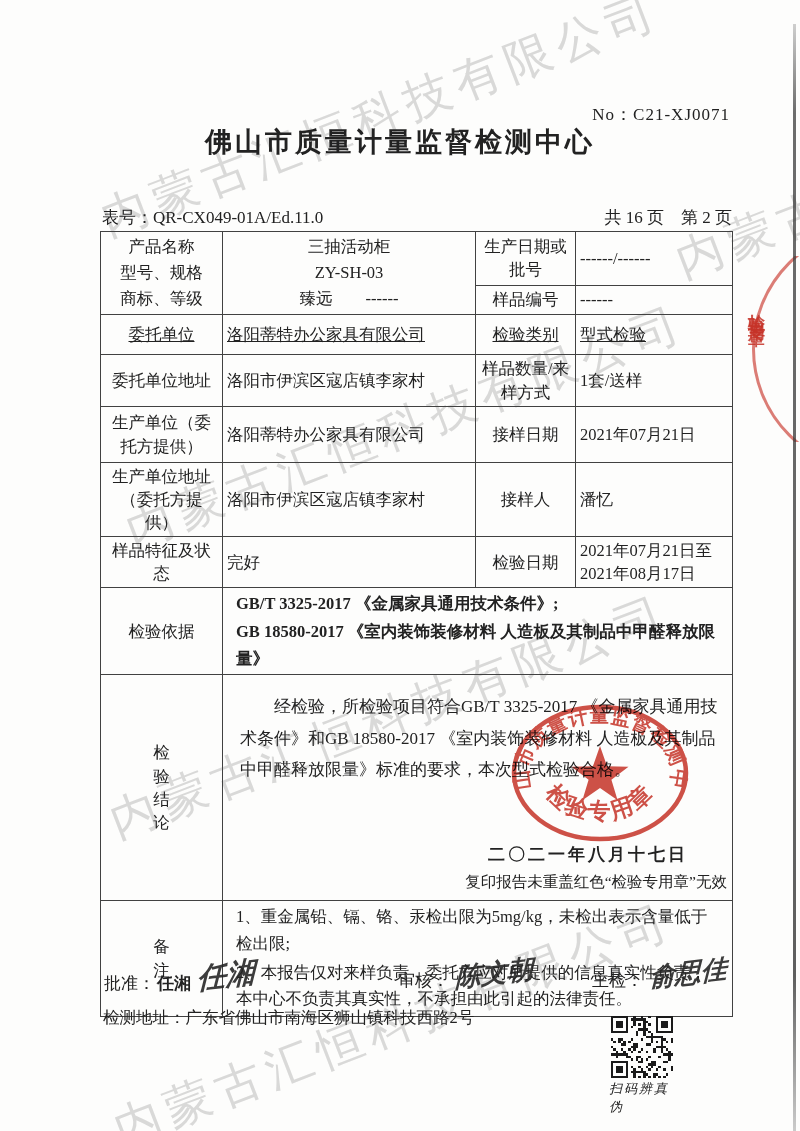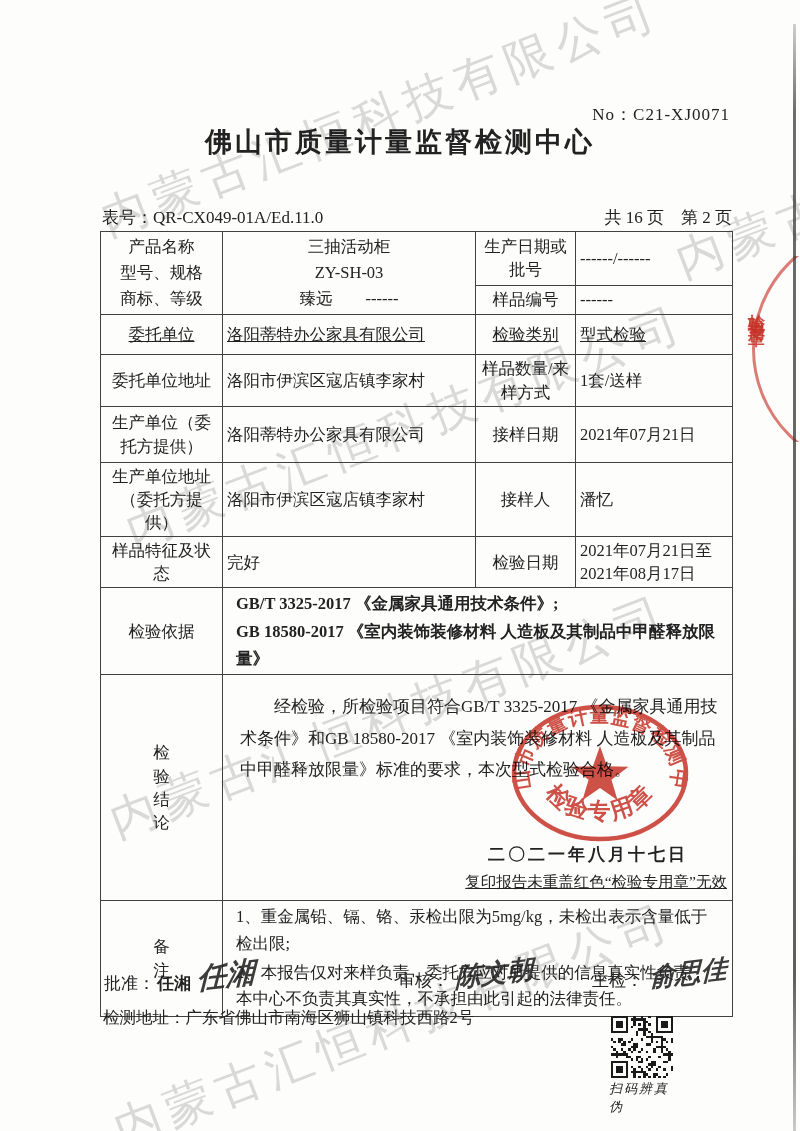--- a/index.html
+++ b/index.html
@@ -35,21 +35,21 @@
   .r1a{height:52px;} .r1b{height:28px;} .r2{height:40px;text-decoration:underline;} .r3{height:52px;}
   .r4{height:56px;} .r5{height:55px;margin-top:42px;} .r6{height:50px;} .r7{height:54px;}
   .r8{height:226px;} .r9{height:100px;}
   .cell-lines div{line-height:26px;text-align:center;}
   td.vert{padding:14px 0;}
   .vert-flex{display:flex;flex-direction:column;align-items:center;justify-content:space-around;height:100%;}
   .basis-cell div{line-height:1.65;padding-left:9px;font-weight:bold;}
   .concl-cell{position:relative;vertical-align:top !important;}
   .concl-text{padding:14px 10px 0 13px;text-indent:2em;line-height:1.85;font-size:17px;}
   .concl-date{position:absolute;right:44px;bottom:33px;font-size:17px;letter-spacing:3px;z-index:7;font-weight:bold;}
-  .concl-note{position:absolute;right:5px;bottom:7px;font-size:15.5px;z-index:7;text-decoration:underline;}
+  .concl-note{position:absolute;right:5px;bottom:7px;font-size:15.5px;z-index:7;}
   .remark-cell div{line-height:1.62;padding:1px 6px 1px 9px;}
   
   .stamp{position:absolute;left:505px;top:698px;width:190px;height:150px;z-index:6;
          opacity:.88;mix-blend-mode:multiply;pointer-events:none;}
   
   .edge-stamp{position:absolute;left:740px;top:256px;width:60px;height:186px;overflow:hidden;z-index:4;}
   .edge-stamp .ring{position:absolute;left:12px;top:-30px;width:240px;height:240px;
          border:3.5px solid rgba(201,57,46,.65);border-radius:50%;}
   .edge-stamp .etext{position:absolute;left:5px;top:44px;writing-mode:vertical-rl;
          font-size:17px;letter-spacing:4px;color:rgba(198,50,40,.85);font-weight:bold;}

